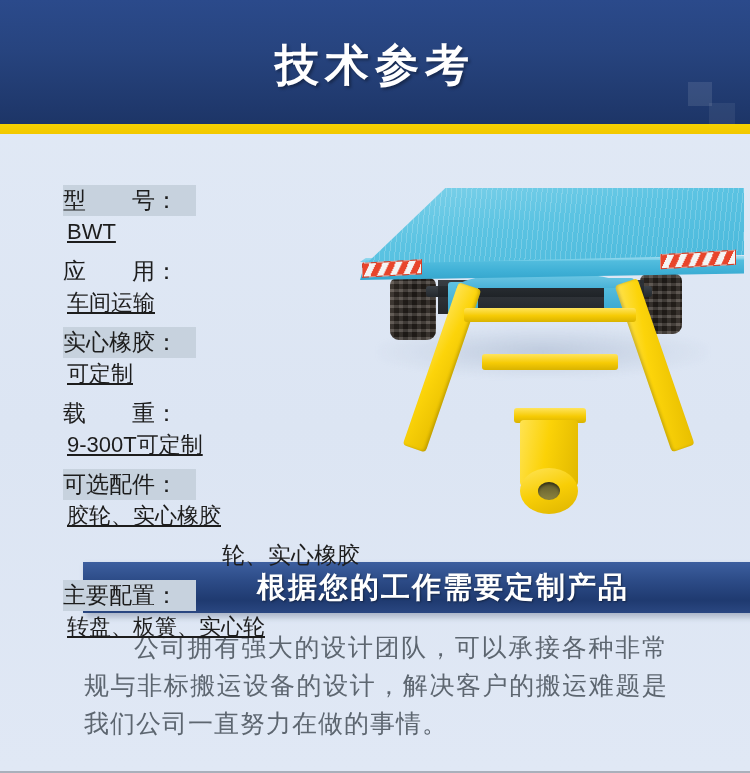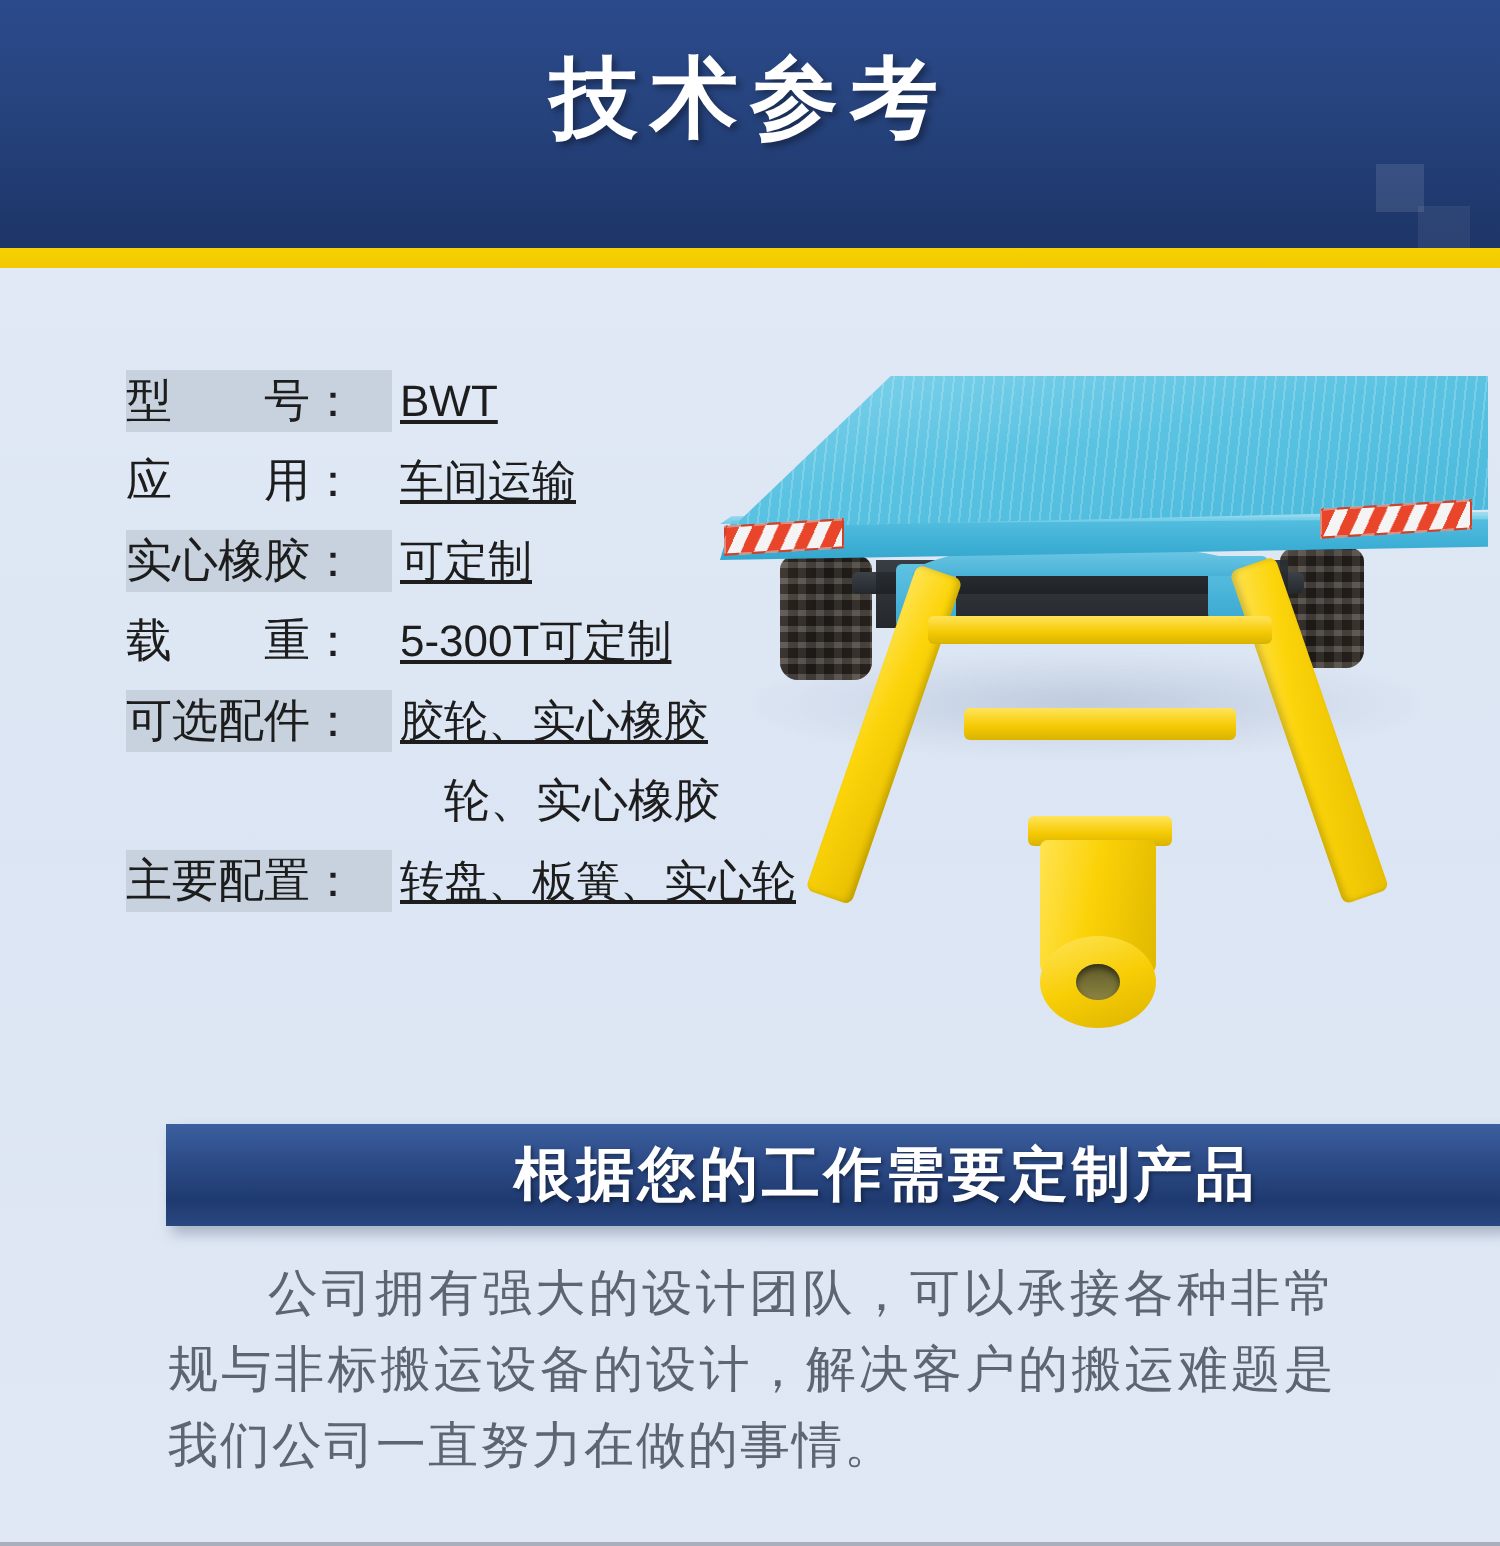--- a/index.html
+++ b/index.html
@@ -27,21 +27,21 @@
   .header {
     position: absolute;
     left: 0; top: 0;
     width: 750px; height: 124px;
     background: linear-gradient(180deg, #2b4a8b 0%, #27447f 40%, #1d3567 100%);
     overflow: hidden;
   }
   .header-title {
     position: absolute;
     left: 0; right: 0;
-    top: 20px;
+    top: 36px;
     text-align: center;
     color: #ffffff;
     font-size: 44px;
     font-weight: bold;
     letter-spacing: 6px;
     text-shadow: 2px 2px 3px rgba(0,0,0,0.35);
   }
   .deco-sq {
     position: absolute;
     background: rgba(255,255,255,0.10);
@@ -62,20 +62,21 @@
     left: 63px;
     top: 185px;
     width: 340px;
     z-index: 5;
   }
   .spec-row {
     display: flex;
     align-items: flex-start;
     margin-bottom: 9px;
     min-height: 31px;
+    flex-direction: column;
   }
   .spec-label {
     flex: 0 0 auto;
     width: 133px;
     font-size: 23px;
     color: #1d1d1d;
     line-height: 31px;
     letter-spacing: 0px;
     white-space: pre;
     box-sizing: border-box;
@@ -365,21 +366,21 @@
       <div class="spec-value">车间运输</div>
     </div>
 
     <div class="spec-row">
       <div class="spec-label shaded">实心橡胶：</div>
       <div class="spec-value">可定制</div>
     </div>
 
     <div class="spec-row">
       <div class="spec-label">载　　重：</div>
-      <div class="spec-value">5-300T可定制</div>
+      <div class="spec-value">9-300T可定制</div>
     </div>
 
     <div class="spec-row">
       <div class="spec-label shaded">可选配件：</div>
       <div class="spec-value">胶轮、实心橡胶</div>
     </div>
     <div class="spec-cont">
       <div class="pad"></div>
       <div class="txt">轮、实心橡胶</div>
     </div>

